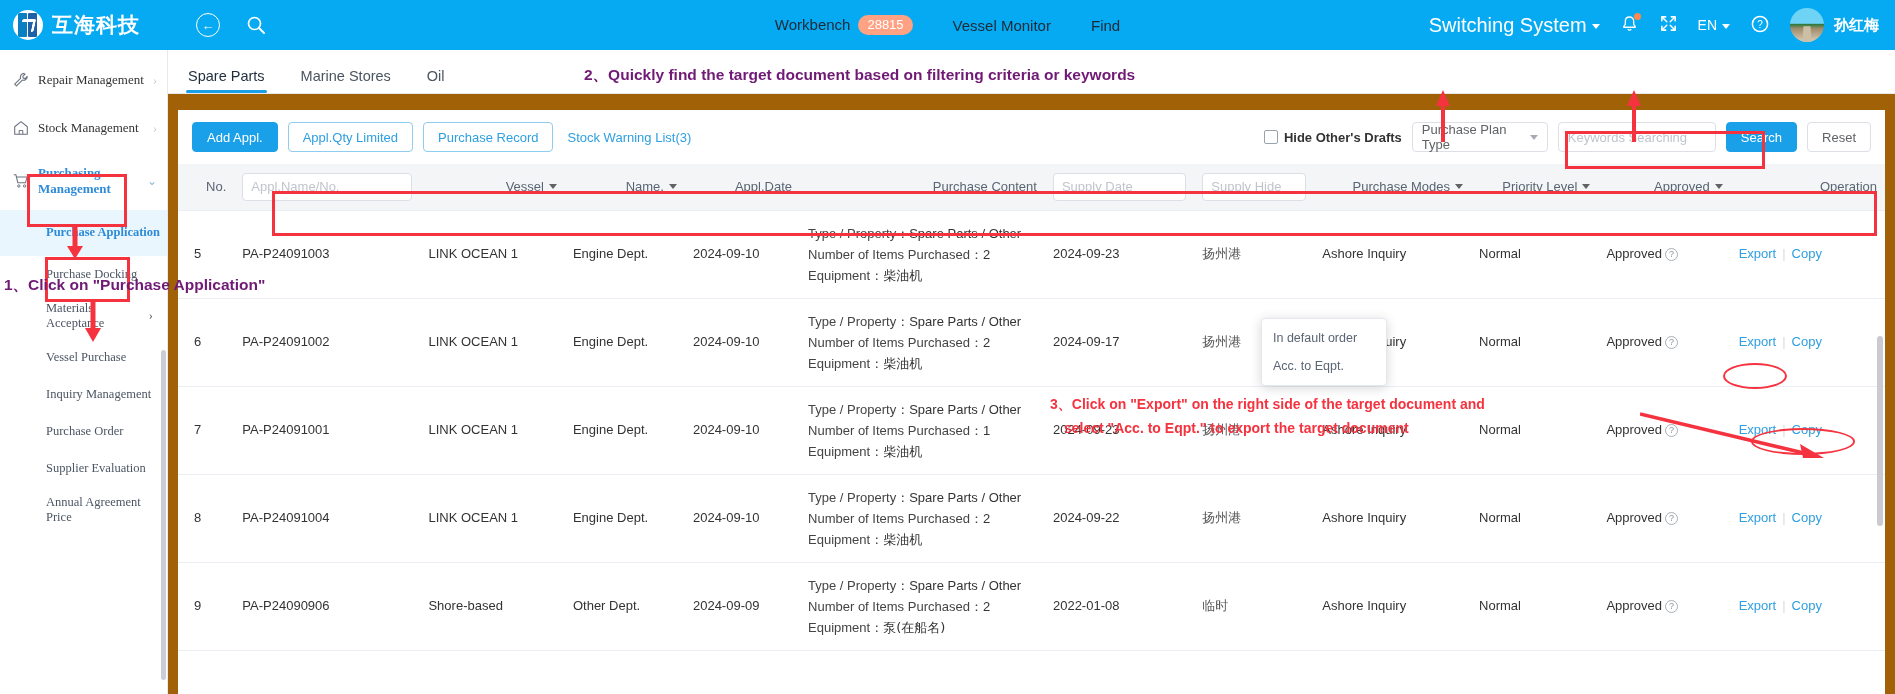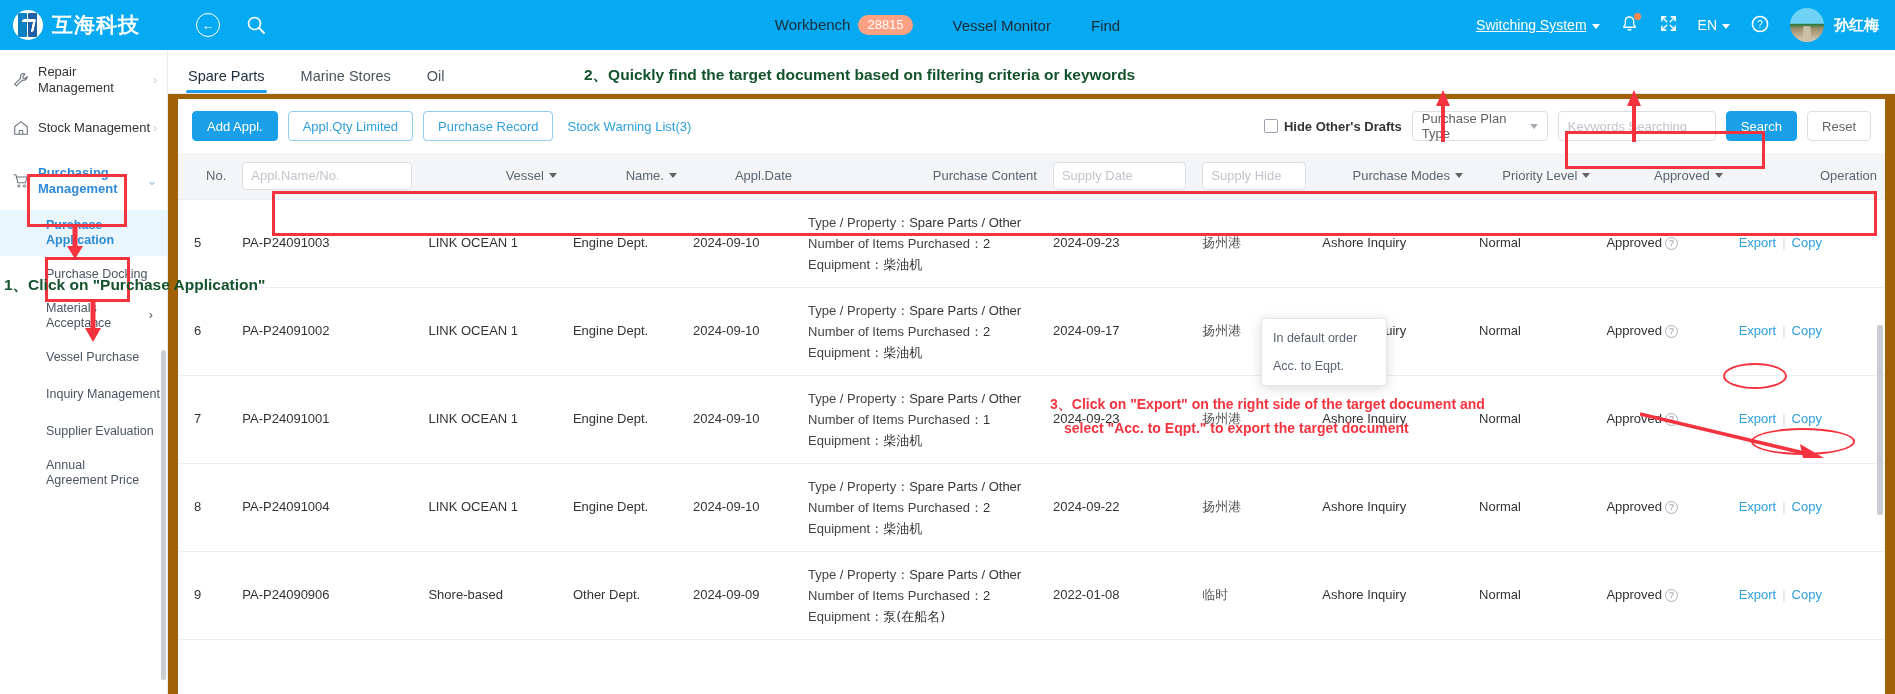--- a/index.html
+++ b/index.html
@@ -53,21 +53,21 @@
   .center-nav > * { pointer-events: auto; }
   .nav-item { font-size: 15px; color: #1b2a38; cursor: pointer; display: flex; align-items: center; }
   .badge-count {
     background: #ffa183; color: #fff; border-radius: 11px;
     padding: 2px 9px; font-size: 13px; margin-left: 8px; line-height: 1.3;
   }
   .hdr-right {
     margin-left: auto; display: flex; align-items: center;
     padding-right: 16px; gap: 20px; position: relative; z-index: 5;
   }
-  .sw-sys { font-size: 14px; cursor: pointer; color:#fff;text-decoration:underline; }
+  .sw-sys { font-size: 20px; cursor: pointer; color:#fff; }
   .caret { display: inline-block; border-left: 4px solid transparent;
     border-right: 4px solid transparent; border-top: 5px solid currentColor;
     margin-left: 5px; vertical-align: middle; }
   .bell { position: relative; cursor: pointer; }
   .bell-dot {
     position: absolute; top: -1px; right: -2px; width: 7px; height: 7px;
     background: #ff8a4c; border-radius: 50%;
   }
   .en-sel { font-size: 14px; cursor: pointer; }
   .avatar {
@@ -81,21 +81,21 @@
   }
   .user-name { font-size: 15px; font-weight: bold; margin-left: -10px; }
 
   
   .body-wrap { display: flex; height: 644px; }
 
   
   .sidebar {
     width: 168px; flex: 0 0 168px; background: #fff;
     border-right: 1px solid #e6e9ee; position: relative;
-    padding-top: 6px; overflow: hidden;
+    padding-top: 6px; overflow: hidden; font-family: Liberation Serif, serif;
   }
   .side-top-item {
     display: flex; align-items: center; height: 48px; padding: 0 10px 0 12px;
     cursor: pointer; font-size: 13px; color: #333; position: relative;
   }
   .side-top-item .s-ico { width: 22px; flex: 0 0 22px; color: #555; display:flex; }
   .side-top-item .s-label { flex: 1; padding-left: 4px; line-height: 1.25; }
   .side-top-item .s-chev { color: #c2c8d0; font-size: 12px; }
   .side-active-label { color: #2e8bd8; font-weight: bold; }
   .sub-item {
@@ -118,21 +118,21 @@
   .tab {
     font-size: 14.5px; color: #4a5560; padding-bottom: 9px; cursor: pointer;
     position: relative;
   }
   .tab.active { color: #1f2d3d; }
   .tab.active:after {
     content:""; position: absolute; left: -2px; right: -2px; bottom: 0;
     height: 3px; background: #1aa0e8; border-radius: 2px;
   }
   .panel {
-    background: #fff; margin: 5px 10px 0 10px; flex: 1;
+    background: #fff; margin: 16px 10px 0 10px; flex: 1;
     display: flex; flex-direction: column; overflow: hidden; position: relative;
   }
   .toolbar {
     height: 54px; display: flex; align-items: center; padding: 0 14px; gap: 10px;
   }
   .btn {
     height: 30px; padding: 0 14px; border-radius: 4px; font-size: 13px;
     display: flex; align-items: center; cursor: pointer; white-space: nowrap;
   }
   .btn-primary { background: #1aa0e8; color: #fff; border: 1px solid #1aa0e8; }
@@ -194,21 +194,21 @@
     position: absolute; left: 1261px; top: 318px; width: 126px;
     background: #fff; border: 1px solid #e4e7ed; border-radius: 4px;
     box-shadow: 0 2px 12px rgba(0,0,0,.16); z-index: 40; padding: 5px 0;
   }
   .export-menu-item {
     padding: 7px 11px; font-size: 12.5px; color: #5a6573; cursor: pointer; white-space: nowrap;
   }
 
   
   .anno { position: absolute; z-index: 60; pointer-events: none; }
-  .anno-text { color: #14532d; font-size: 15.5px; font-weight: bold; white-space: nowrap; }
+  .anno-text { color: #701a75; font-size: 15.5px; font-weight: bold; white-space: nowrap; }
   .anno-text-2 { color: #f5333f; font-size: 14px; font-weight: bold; white-space: nowrap; }
   .red-box { position: absolute; border: 3px solid #f5333f; z-index: 55; pointer-events: none; }
   .red-ellipse { position: absolute; border: 2.5px solid #f5333f; border-radius: 50%; z-index: 58; pointer-events: none; }
   .arrow-v { position: absolute; z-index: 56; pointer-events: none; }
 
   .vscroll-main {
     position: absolute; right: 2px; top: 172px; width: 6px; height: 190px;
     background: #c8ccd2; border-radius: 3px; z-index: 30;
   }
 </style>
@@ -321,20 +321,23 @@
     </div>
     <div class="sub-item tall">
       <span style="flex:1">Materials Acceptance</span>
       <span class="s-chev" style="padding-right:14px;">›</span>
     </div>
     <div class="sub-item">
       <span>Vessel Purchase</span>
     </div>
     <div class="sub-item">
       <span>Inquiry Management</span>
+    </div>
+    <div class="sub-item">
+      <span>Purchase Order</span>
     </div>
     <div class="sub-item">
       <span>Supplier Evaluation</span>
     </div>
     <div class="sub-item tall">
       <span style="max-width:100px;">Annual Agreement Price</span>
     </div>
 
     <div class="side-scroll-track"></div>
   </div>

